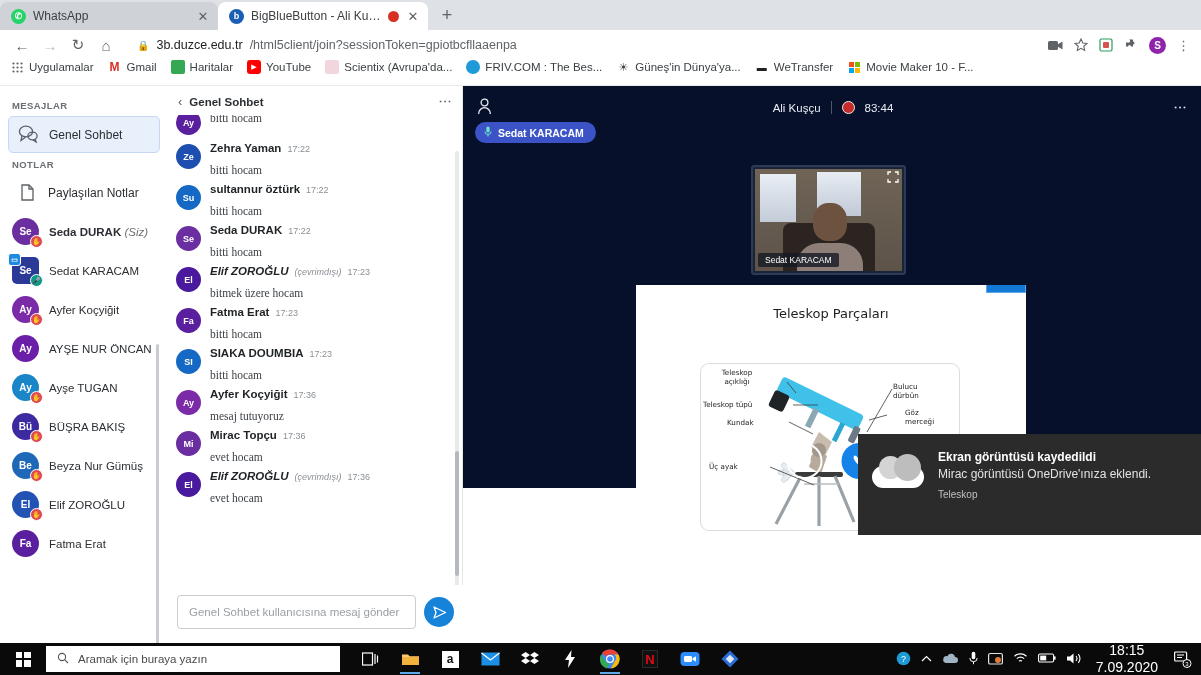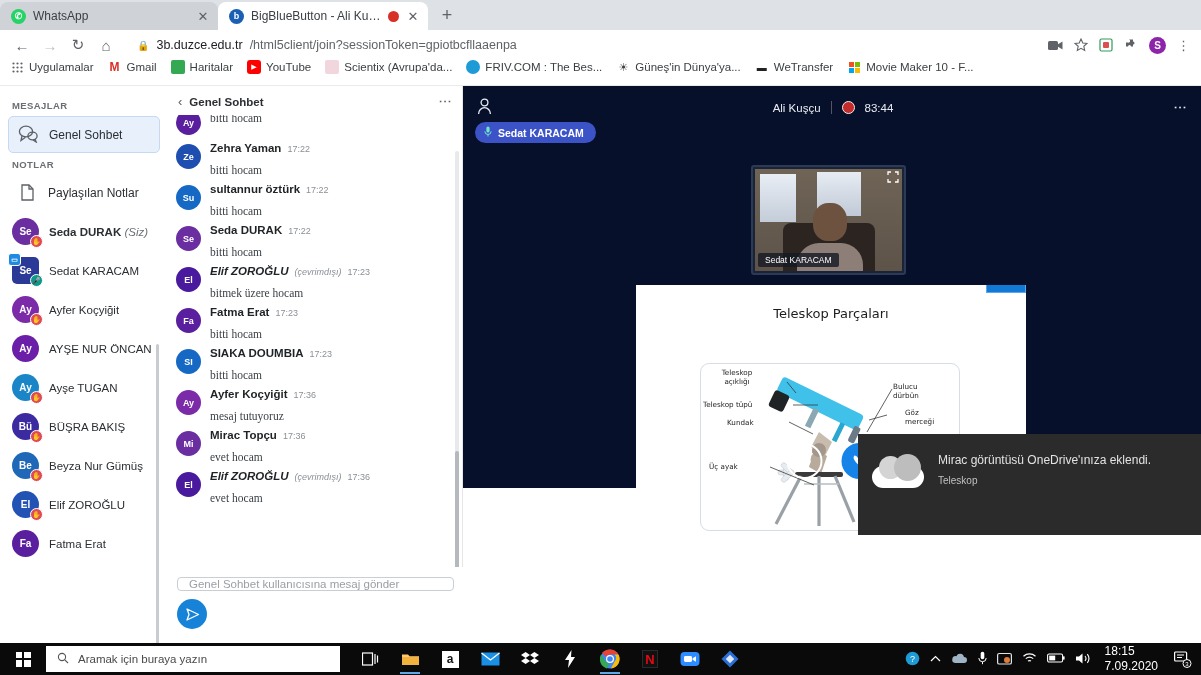--- a/index.html
+++ b/index.html
@@ -117,21 +117,21 @@
   .mname { font-size: 11.5px; font-weight: bold; color: #1f2326; white-space: nowrap; }
   .mname.offline { font-style: italic; }
   .moff { font-size: 9px; color: #8b9096; font-style: italic; }
   .mtime { font-size: 9px; color: #8b9096; }
   .mtext { font-size: 11.5px; color: #3a3f44; margin-top: 10px; font-family: Liberation Serif, serif; }
   .chat-scroll { position: absolute; right: 3px; top: 36px; width: 4px;
     height: 500px; background: #e7e9eb; border-radius: 2px; }
   .chat-scroll i { position: absolute; left: 0; top: 300px; width: 4px;
     height: 125px; background: #b4b9bd; border-radius: 2px; display: block; }
   .chat-input-bar { position: absolute; left: 0; bottom: 0; width: 295px;
-    padding: 10px 9px 14px; background: #fff; display: flex; gap: 8px; flex-direction: column; }
+    padding: 10px 9px 14px; background: #fff; display: flex; align-items: center; gap: 8px; }
   .chat-input { flex: 1; height: 34px; border: 1px solid #c9ced3; border-radius: 4px;
     background: #fff; display: flex; align-items: center; padding: 0 11px;
     font-size: 11.5px; color: #9aa0a6; }
   .send-btn { width: 30px; height: 30px; border-radius: 50%; background: #1683d8;
     display: flex; align-items: center; justify-content: center; color: #fff;
     font-size: 13px; flex: 0 0 30px; }
 
   
   .stage { flex: 1; height: 402px; background: #06102b; position: relative; }
   .stage-top { display: flex; align-items: center; padding: 9px 14px 0; height: 34px; }
@@ -211,21 +211,21 @@
   .winlogo i { background: #fff; display: block; }
   .searchbox { width: 294px; height: 26px; background: #fff; display: flex;
     align-items: center; gap: 9px; padding: 0 11px; font-size: 11.5px; color: #4a4a4a; }
   .tb-apps { display: flex; align-items: center; gap: 4px; margin-left: 12px; }
   .tbapp { width: 36px; height: 32px; display: flex; align-items: center;
     justify-content: center; position: relative; }
   .tbapp.running::after { content: ''; position: absolute; bottom: 1px; left: 8px;
     width: 20px; height: 2px; background: #5fa8e8; }
   .tray { margin-left: auto; display: flex; align-items: center; gap: 10px;
     padding-right: 7px; color: #fff; font-size: 11px; }
-  .clock { font-size: 12px; color: #fff; line-height: 1.25;
+  .clock { text-align: center; font-size: 14px; color: #fff; line-height: 1.25;
     padding: 0 4px; }
   .notif-ic { width: 22px; height: 22px; display: flex; align-items: center;
     justify-content: center; color: #fff; font-size: 13px; }
 </style>
 </head>
 <body>
 
 <div class="screen">
 
   <div class="tabstrip">
@@ -659,20 +659,21 @@
     </div>
   </div>
 
   <div class="toast">
     <div class="cloud">
       <span class="c1"></span>
         <span class="c2"></span>
         <span class="c3"></span>
     </div>
     <div class="toast-b">
+      <div class="toast-t">Ekran görüntüsü kaydedildi</div>
       <div class="toast-m">Mirac görüntüsü OneDrive'ınıza eklendi.</div>
       <div class="toast-a">Teleskop</div>
     </div>
   </div>
 
   <div class="taskbar">
     <div class="start">
       <span class="winlogo">
           <i></i>
           <i></i>

